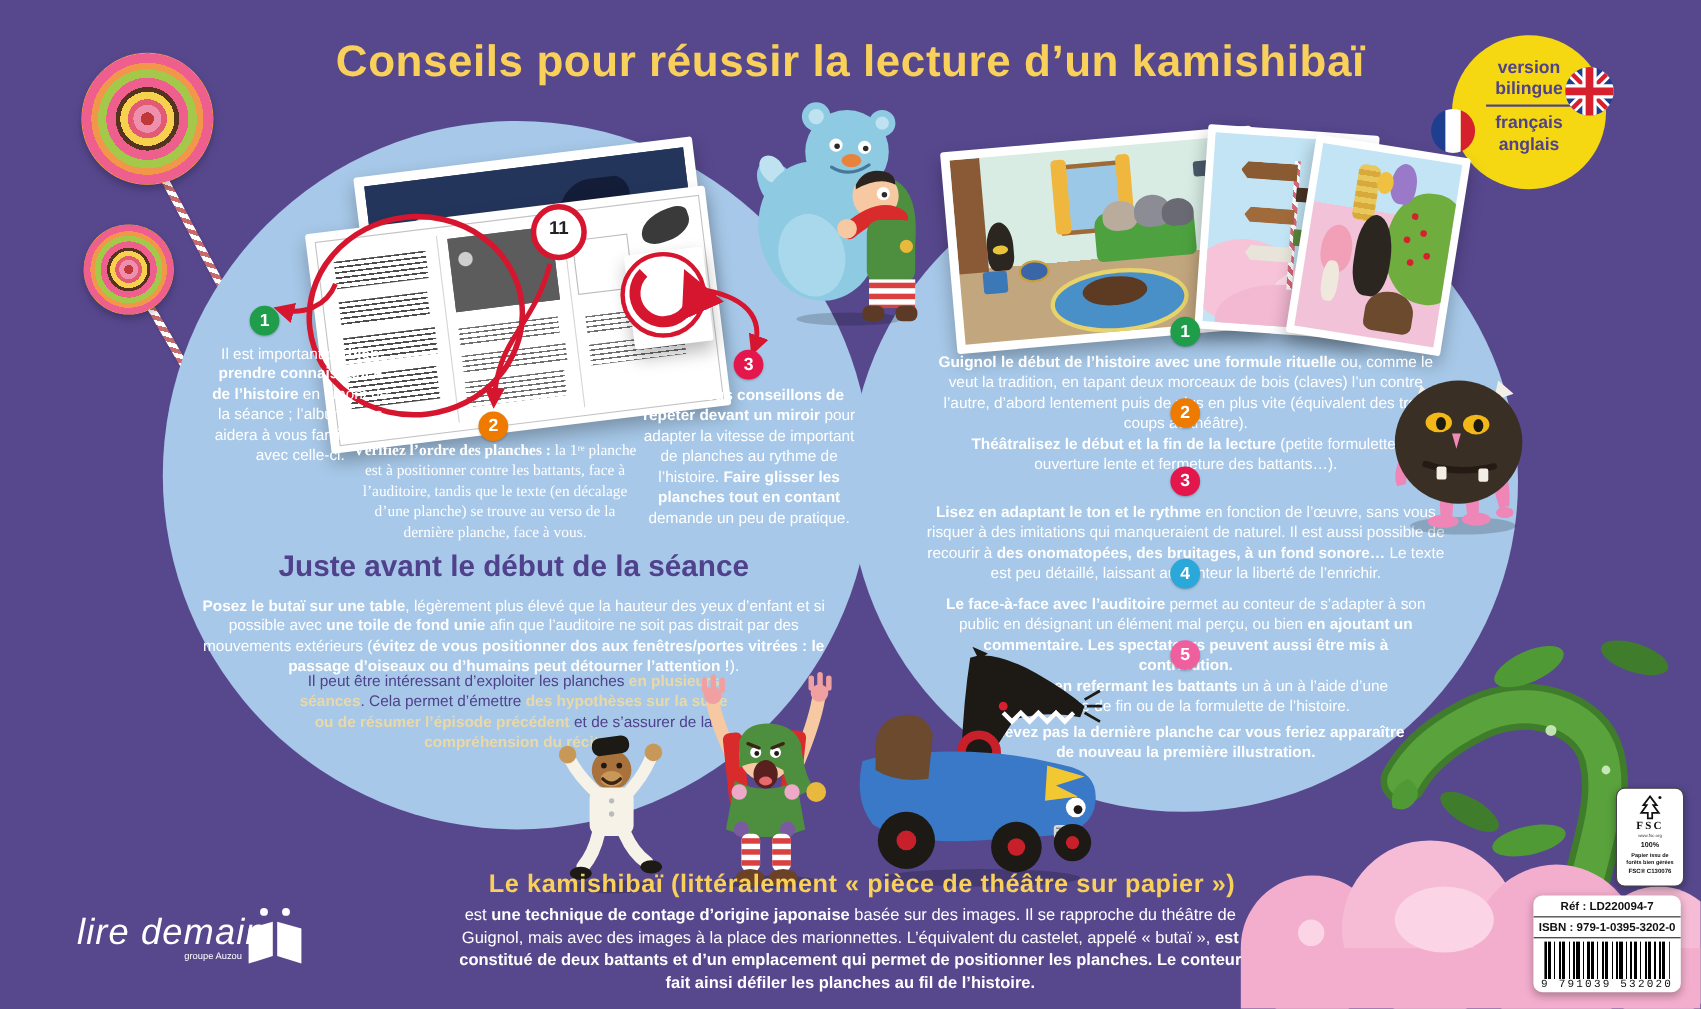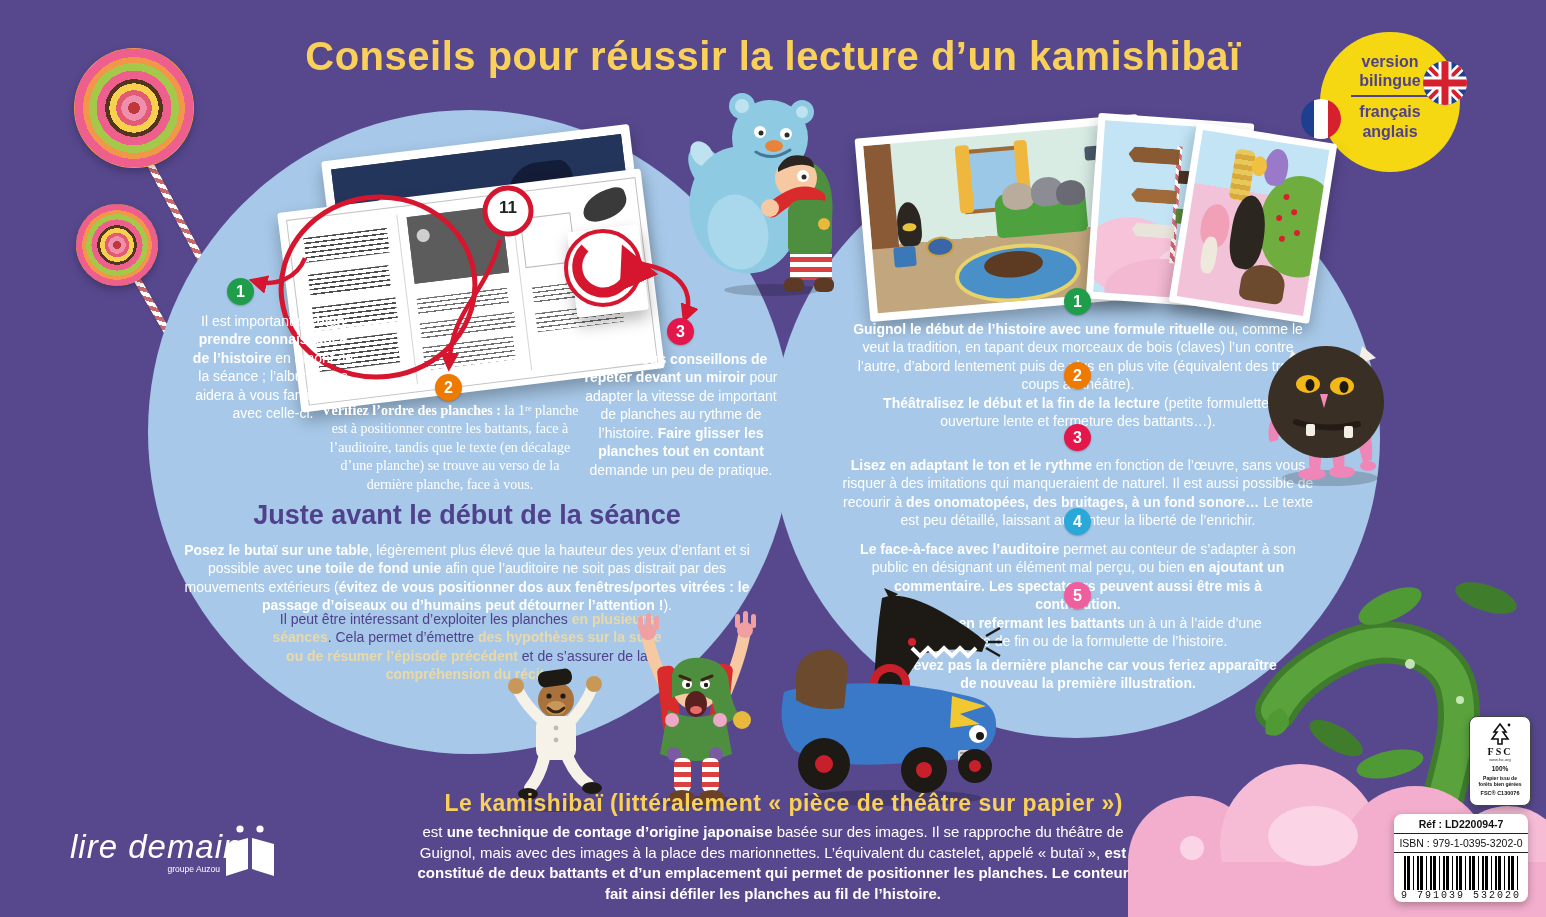--- a/index.html
+++ b/index.html
@@ -410,17 +410,17 @@
   <div style="font-size:4px;color:#333;">www.fsc.org</div>
   <div style="font-size:6.5px;font-weight:700;margin-top:3px;color:#111;">100%</div>
   <div style="font-size:5px;font-weight:700;margin-top:3px;color:#111;">Papier issu de</div>
   <div style="font-size:5px;font-weight:700;color:#111;">forêts bien gérées</div>
   <div style="font-size:5.5px;font-weight:700;margin-top:3px;color:#111;">FSC® C130076</div>
 </div>
 
 <div class="abs label" style="left:1394px;top:814px;width:134px;height:88px;text-align:center;overflow:hidden;">
   <div style="font-size:10.5px;font-weight:700;color:#111;padding:4px 0 3px;">Réf : LD220094-7</div>
   <div style="height:1px;background:#222;"></div>
-  <div style="font-size:10.5px;font-weight:400;color:#111;padding:3px 0;">ISBN : 979-1-0395-3202-0</div>
+  <div style="font-size:10.5px;font-weight:700;color:#111;padding:3px 0;">ISBN : 979-1-0395-3202-0</div>
   <div style="height:1px;background:#222;"></div>
   <div class="bars" style="height:34px;margin:3px 10px 0;"></div>
   <div style="font-size:10px;color:#111;letter-spacing:2px;font-family:'Liberation Mono',monospace;">9 791039 532020</div>
 </div>
 
 </body></html>

